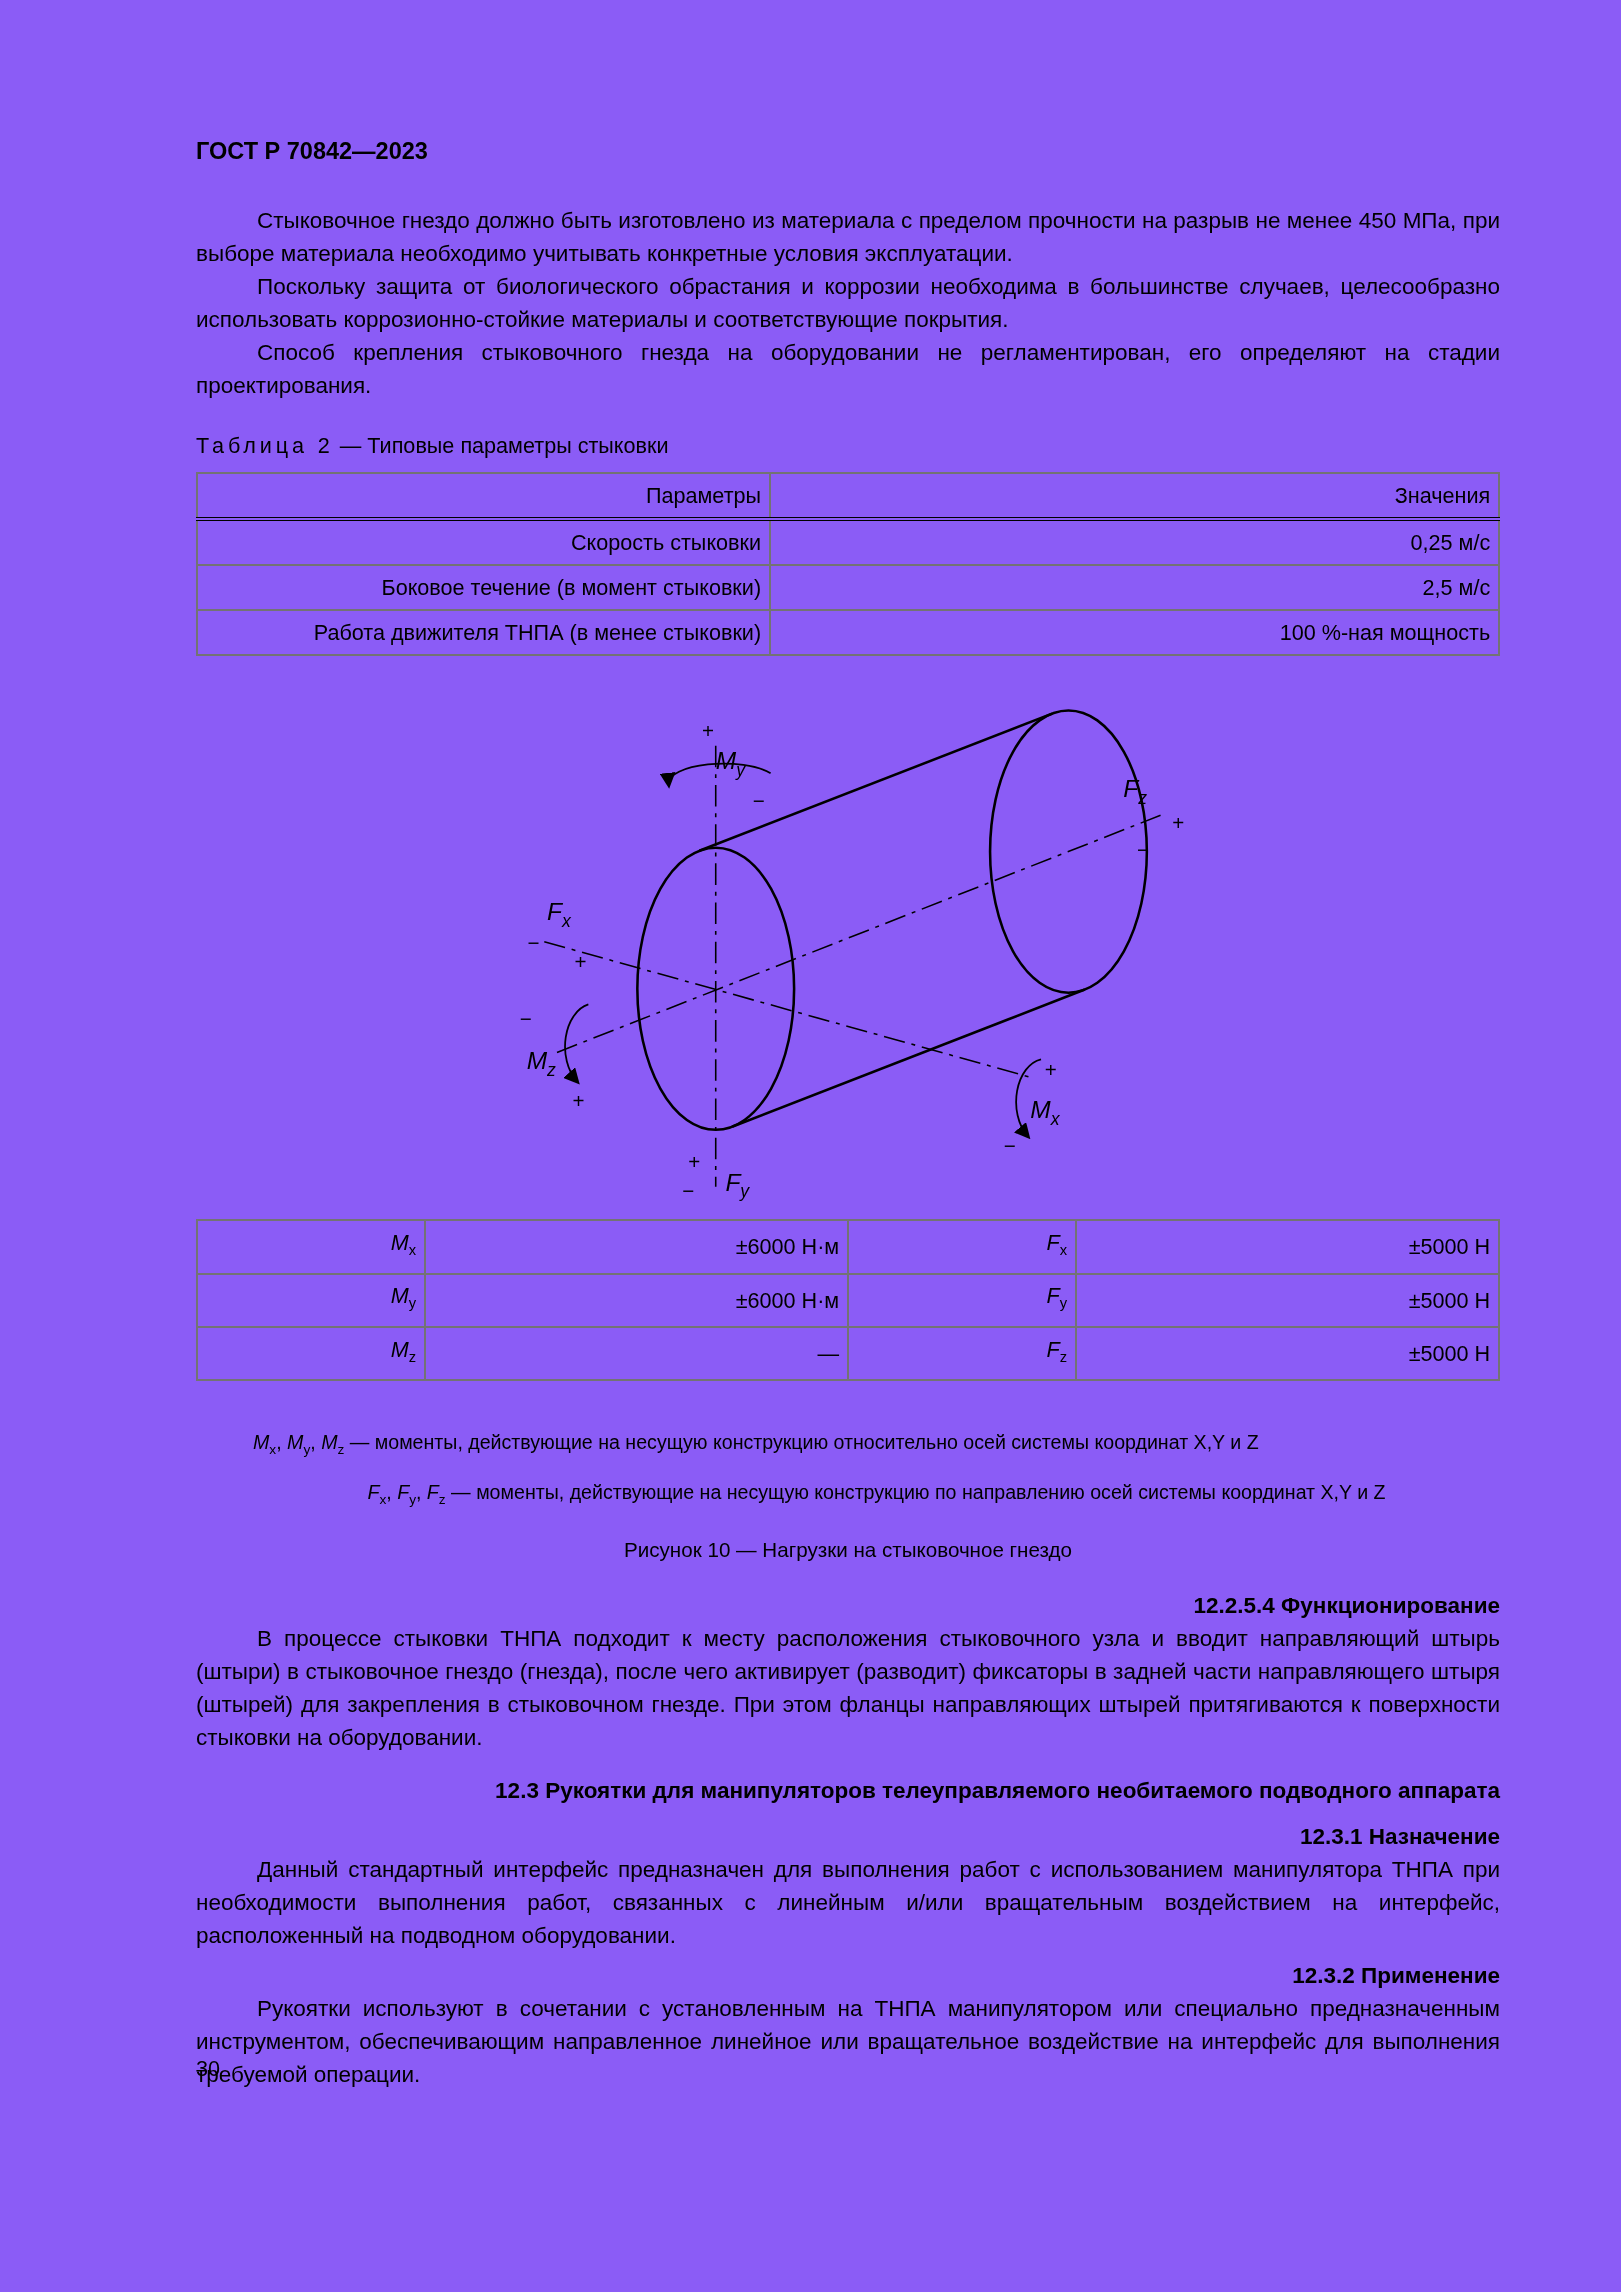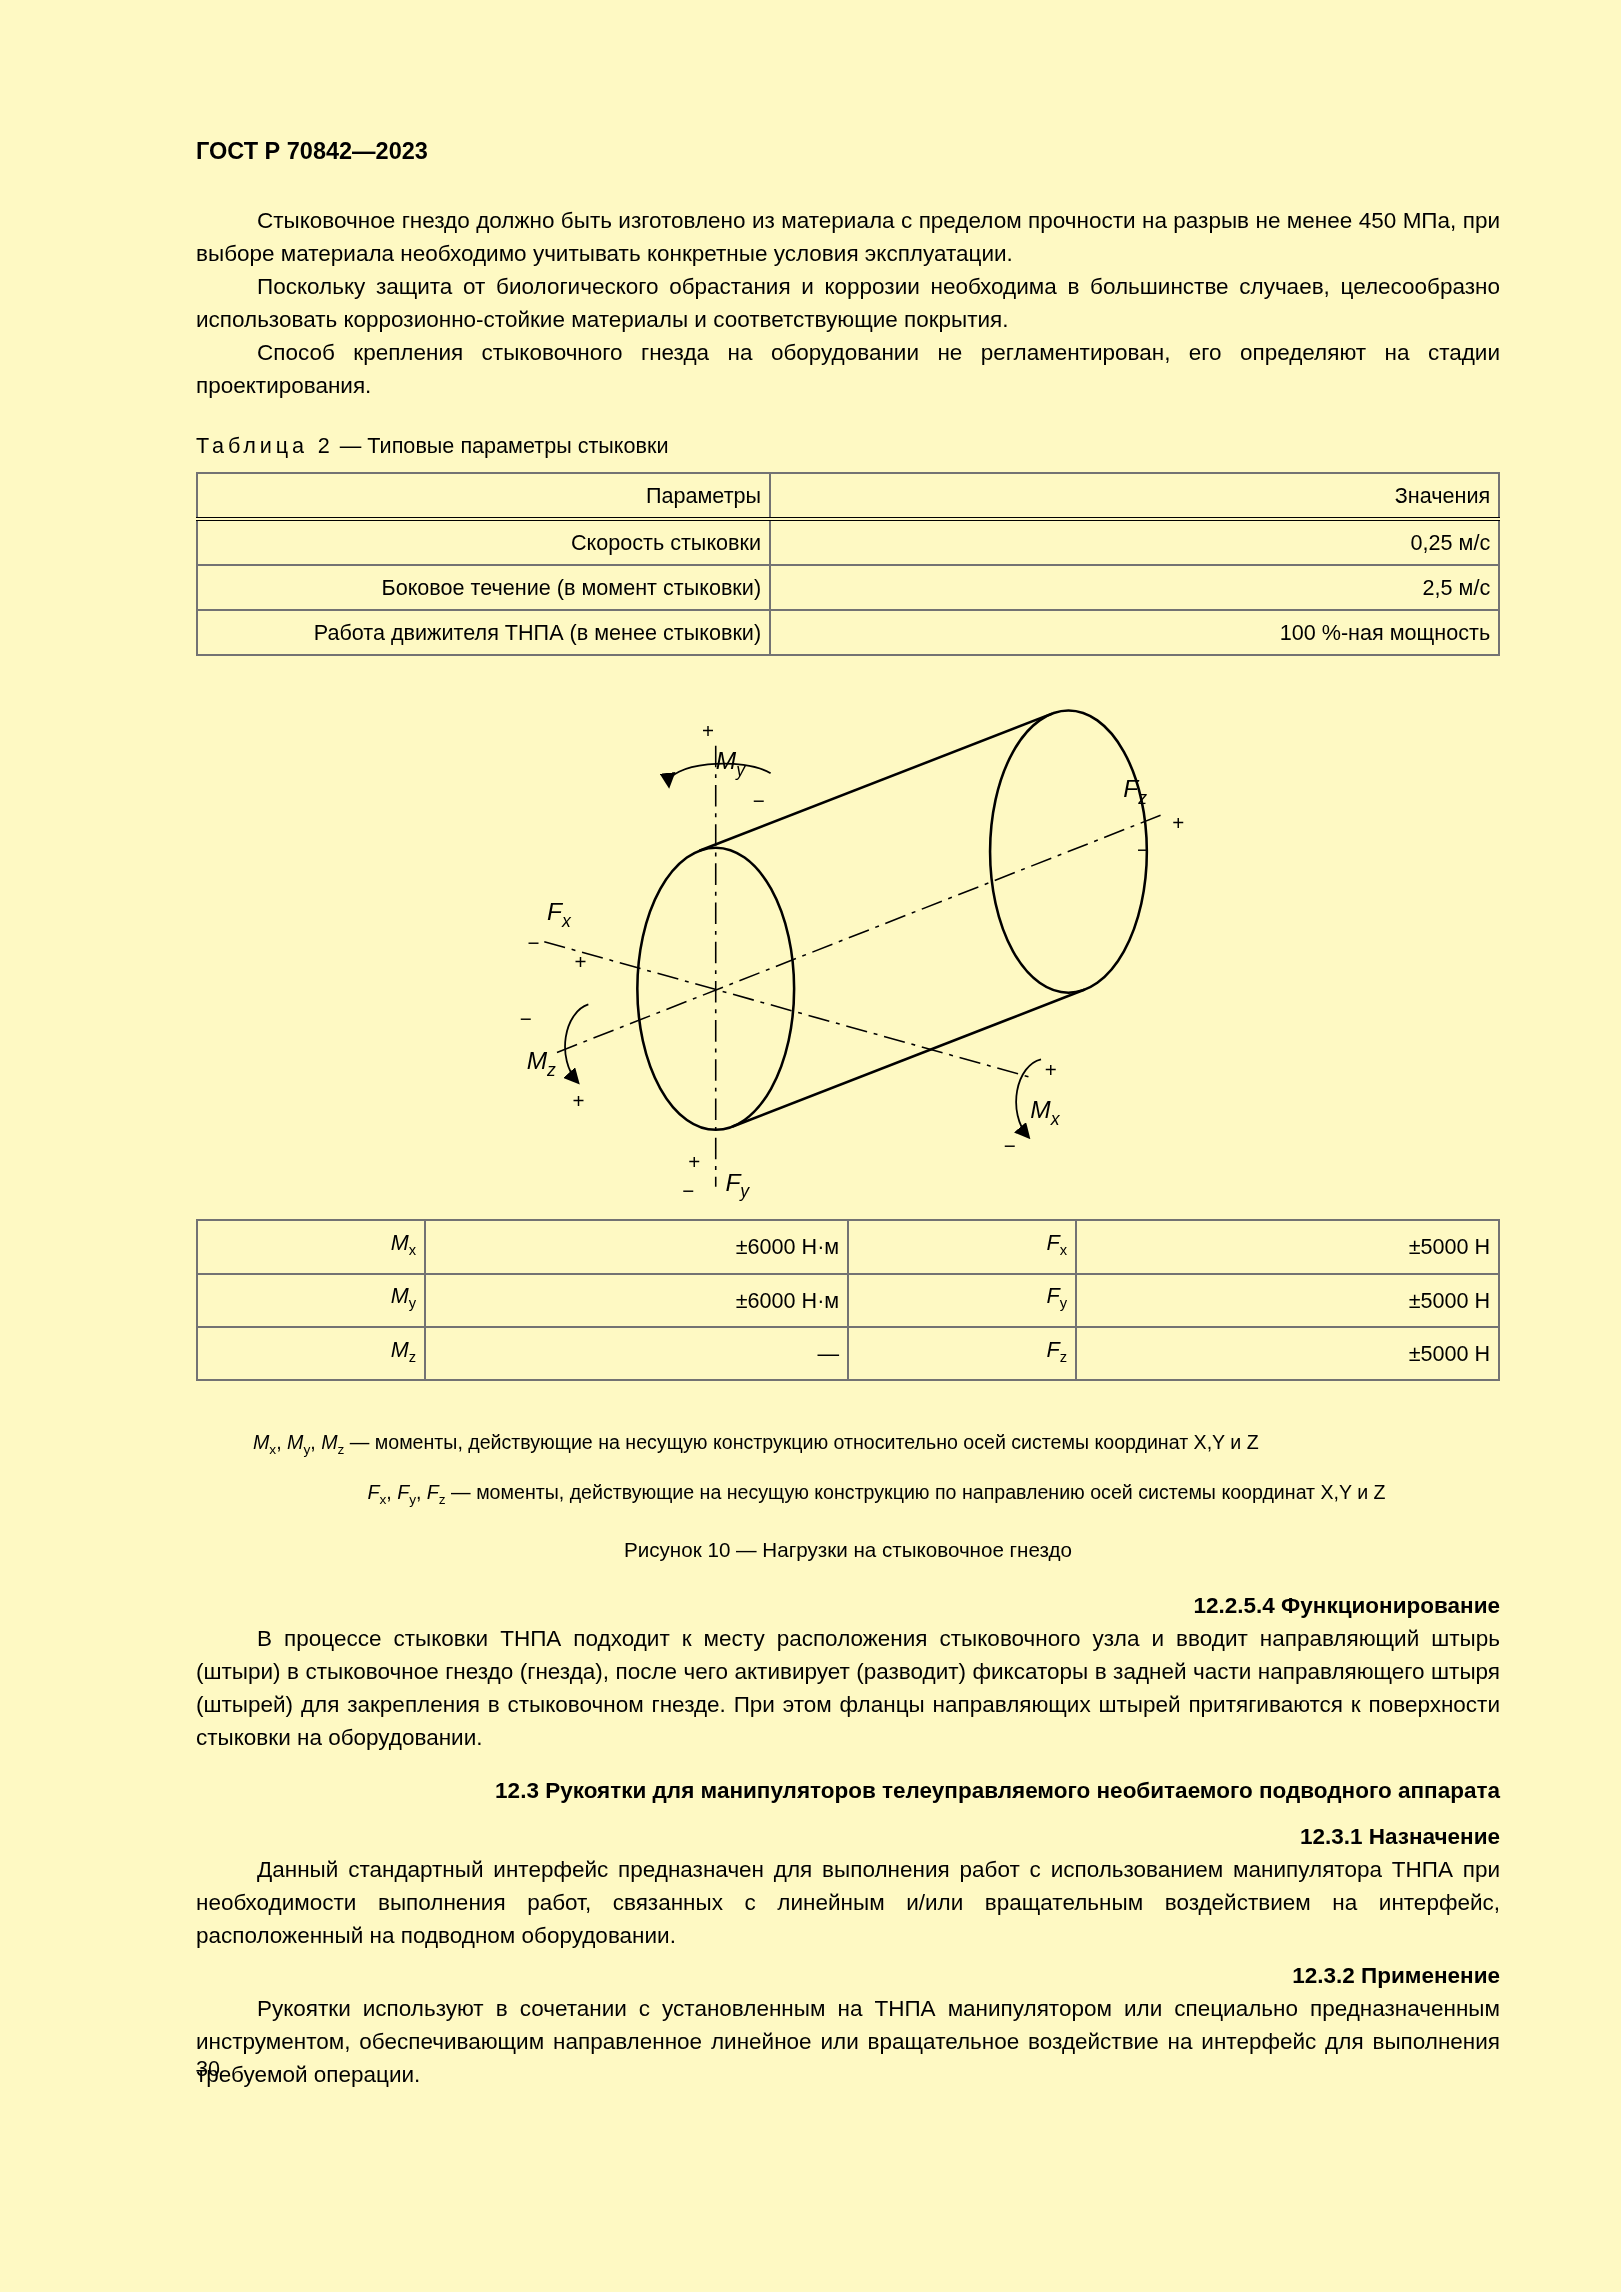--- a/index.html
+++ b/index.html
@@ -1,19 +1,19 @@
 <!DOCTYPE html>
 <html><head>
 <meta charset="utf-8">
 <style>
   html,body{margin:0;padding:0;background:#e8e8e8;}
   .page{
     position:relative;
     width:1621px;height:2293px;
-    background:#fef9c3;
+    background:#8b5cf6;
     color:#000;
     font-family:"Liberation Sans",sans-serif;
     overflow:hidden;
   }
   .content{
     position:relative;
     margin-left:196px;
     width:1304px;
     padding-top:135px;
   }

